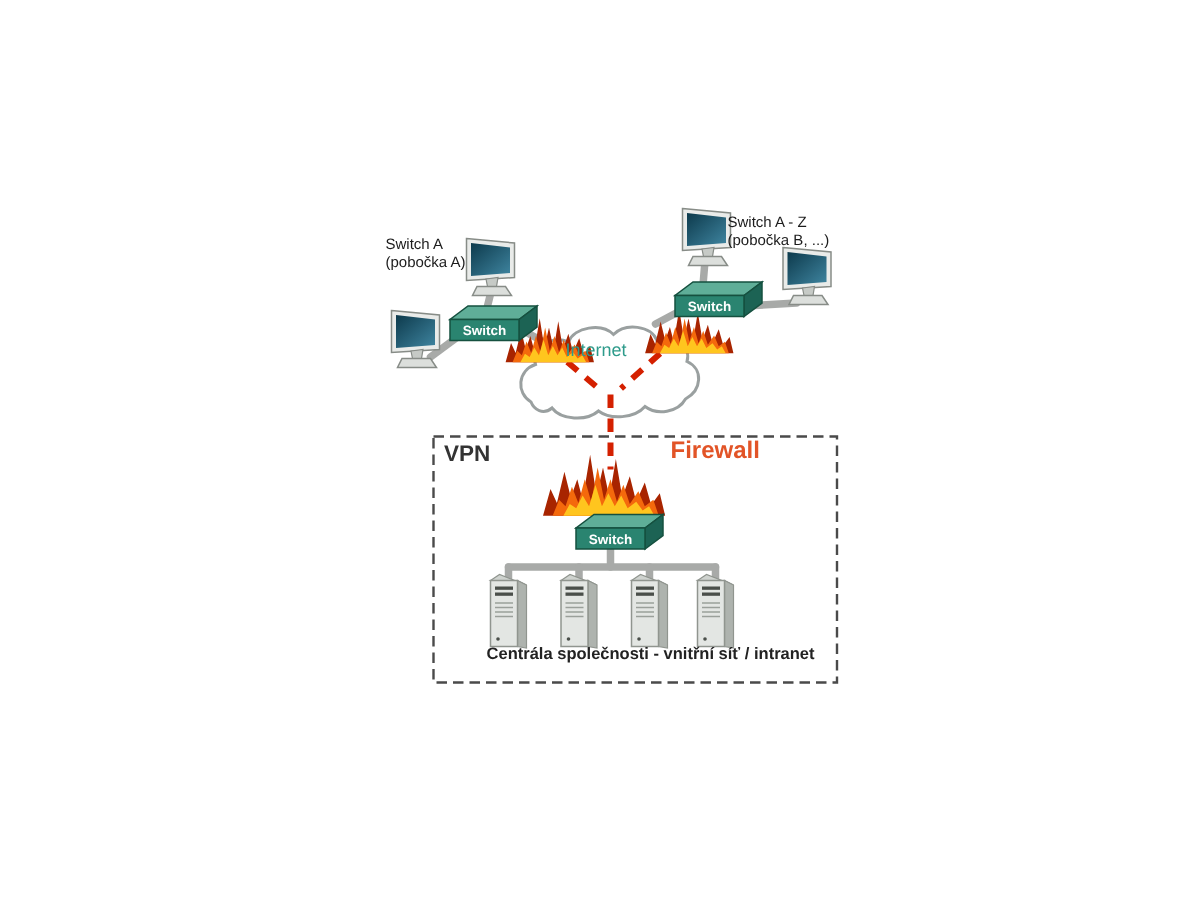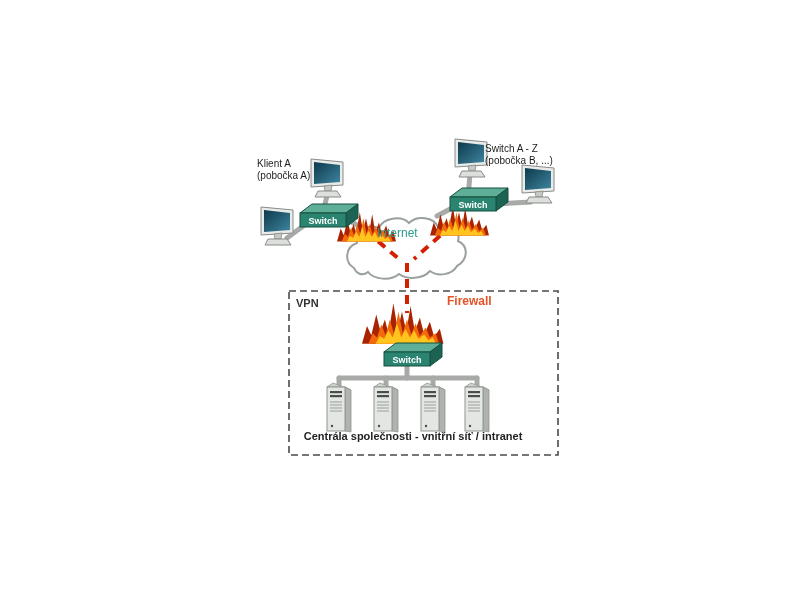--- a/index.html
+++ b/index.html
@@ -5,23 +5,23 @@
   html,body { margin:0; padding:0; background:#ffffff; }
   .stage {
     position:relative; width:800px; height:600px; background:#ffffff;
     overflow:hidden; font-family:"Liberation Sans", sans-serif;
   }
   .stage > svg, .stage > div { position:absolute; }
   .wires { left:0; top:0; }
   .icon { position:absolute; }
   .lbl { color:#1c1c1c; font-size:10px; line-height:12px; white-space:nowrap; }
   .lbl-internet { font-size:12px; font-weight:400; color:#2e9b8b; }
-  .lbl-firewall { font-size:12px; font-weight:700; color:#e25427; }
-  .lbl-vpn { font-size:11px; font-weight:700; color:#333333; }
-  .lbl-caption { font-size:11px; font-weight:700; color:#222222; text-align:center; }
+  .lbl-firewall { font-size:16px; font-weight:700; color:#e25427; }
+  .lbl-vpn { font-size:15px; font-weight:700; color:#333333; }
+  .lbl-caption { font-size:11px; font-weight:700; color:#222222; text-align:right; }
   .switch-svg text { font:700 9px "Liberation Sans", sans-serif; fill:#ffffff; }
 </style>
 </head>
 <body>
 
 <div class="stage">
 
   <svg class="wires" width="800" height="600" viewBox="0 0 800 600">
     <defs>
       <linearGradient id="scrGrad" x1="0" y1="0" x2="1" y2="1">
@@ -124,21 +124,21 @@
       <use href="#sym-server"></use>
     </svg>
   <svg class="icon" style="left:418px; top:381px" width="30" height="52" viewBox="0 0 30 52">
       <use href="#sym-server"></use>
     </svg>
   <svg class="icon" style="left:462px; top:381px" width="30" height="52" viewBox="0 0 30 52">
       <use href="#sym-server"></use>
     </svg>
 
   <div class="lbl" style="left:257px; top:158px">
-    <div>Klient A</div>
+    <div>Switch A</div>
     <div>(pobočka A)</div>
   </div>
 
   <div class="lbl" style="left:485px; top:143px">
     <div>Switch A - Z</div>
     <div>(pobočka B, ...)</div>
   </div>
 
   <div class="lbl lbl-internet" style="left:377px; top:227px">Internet</div>
 

